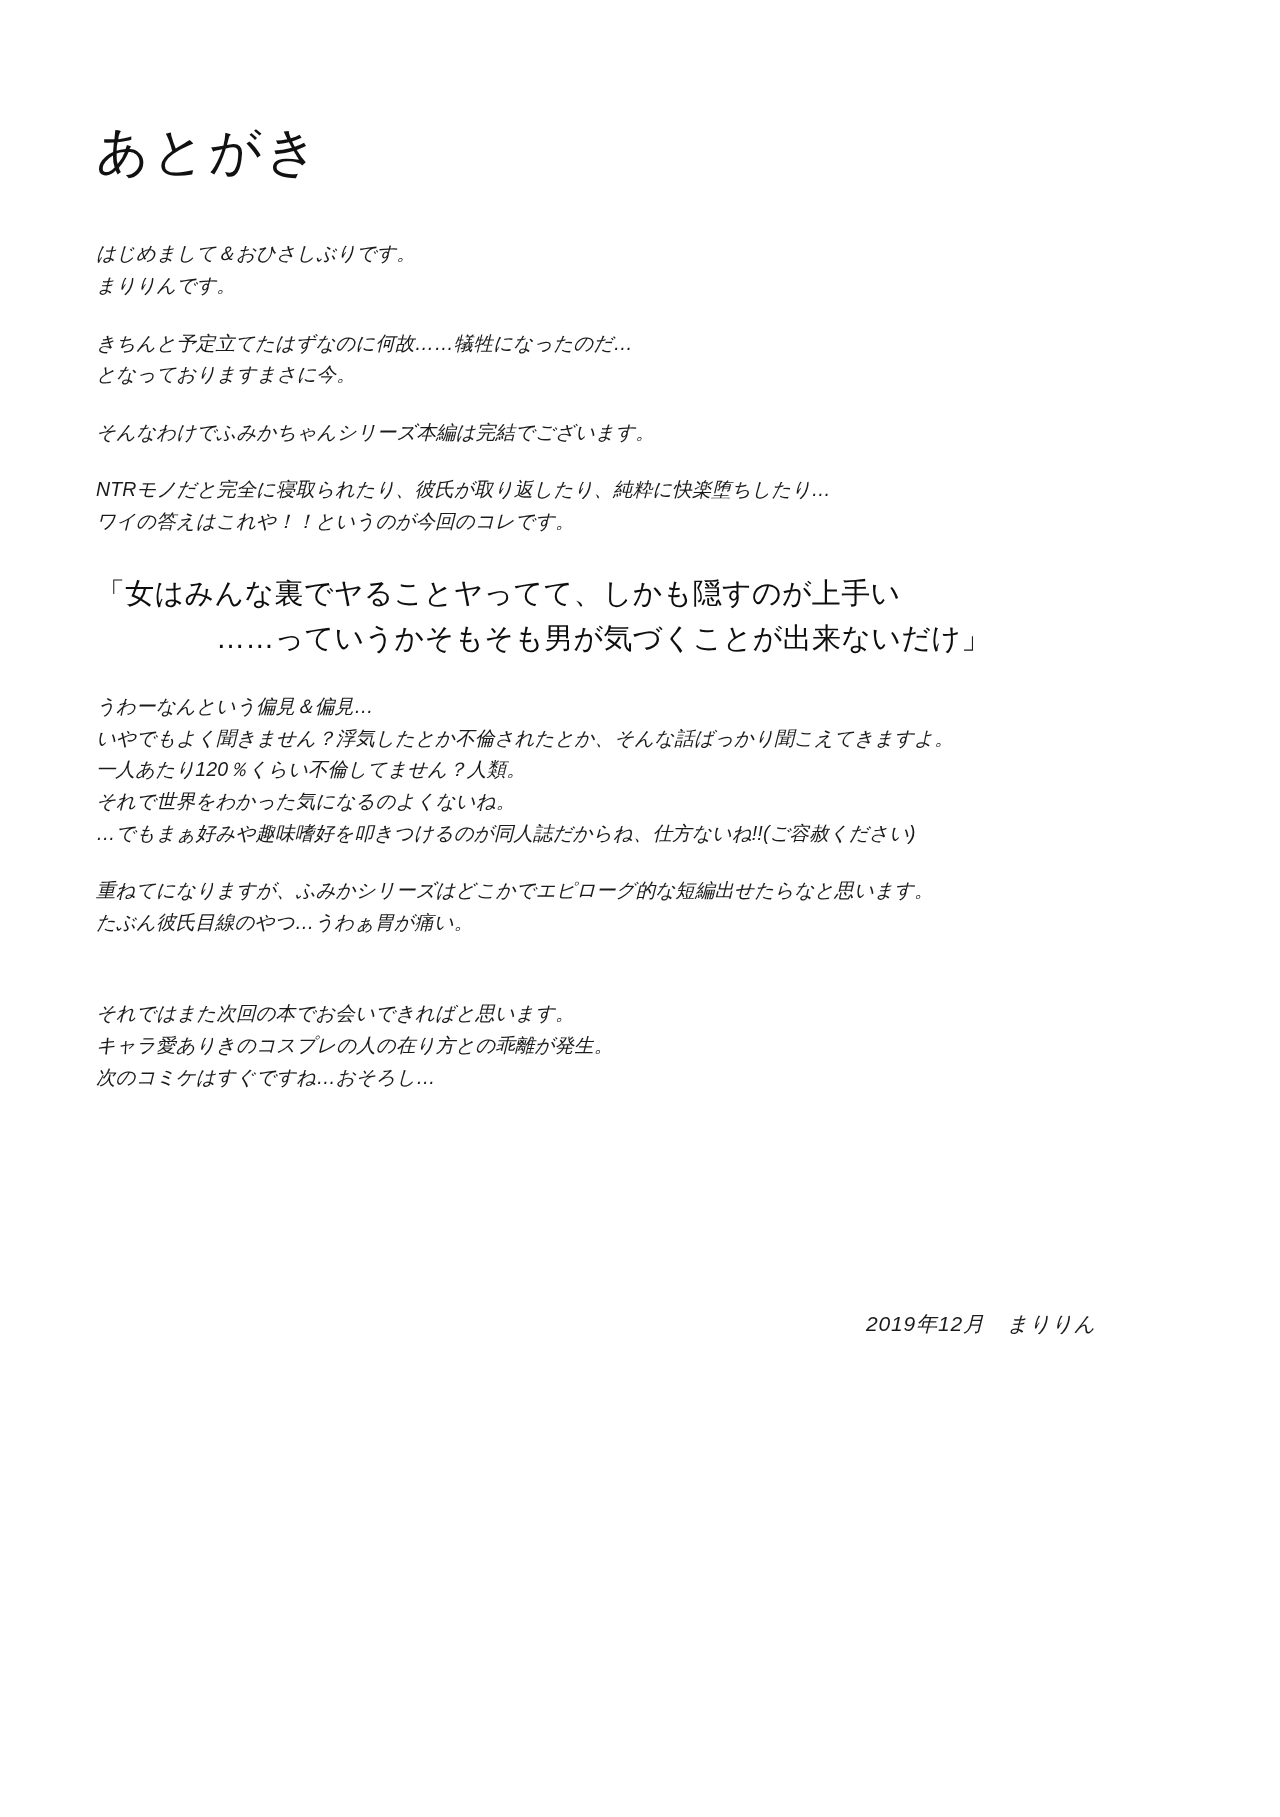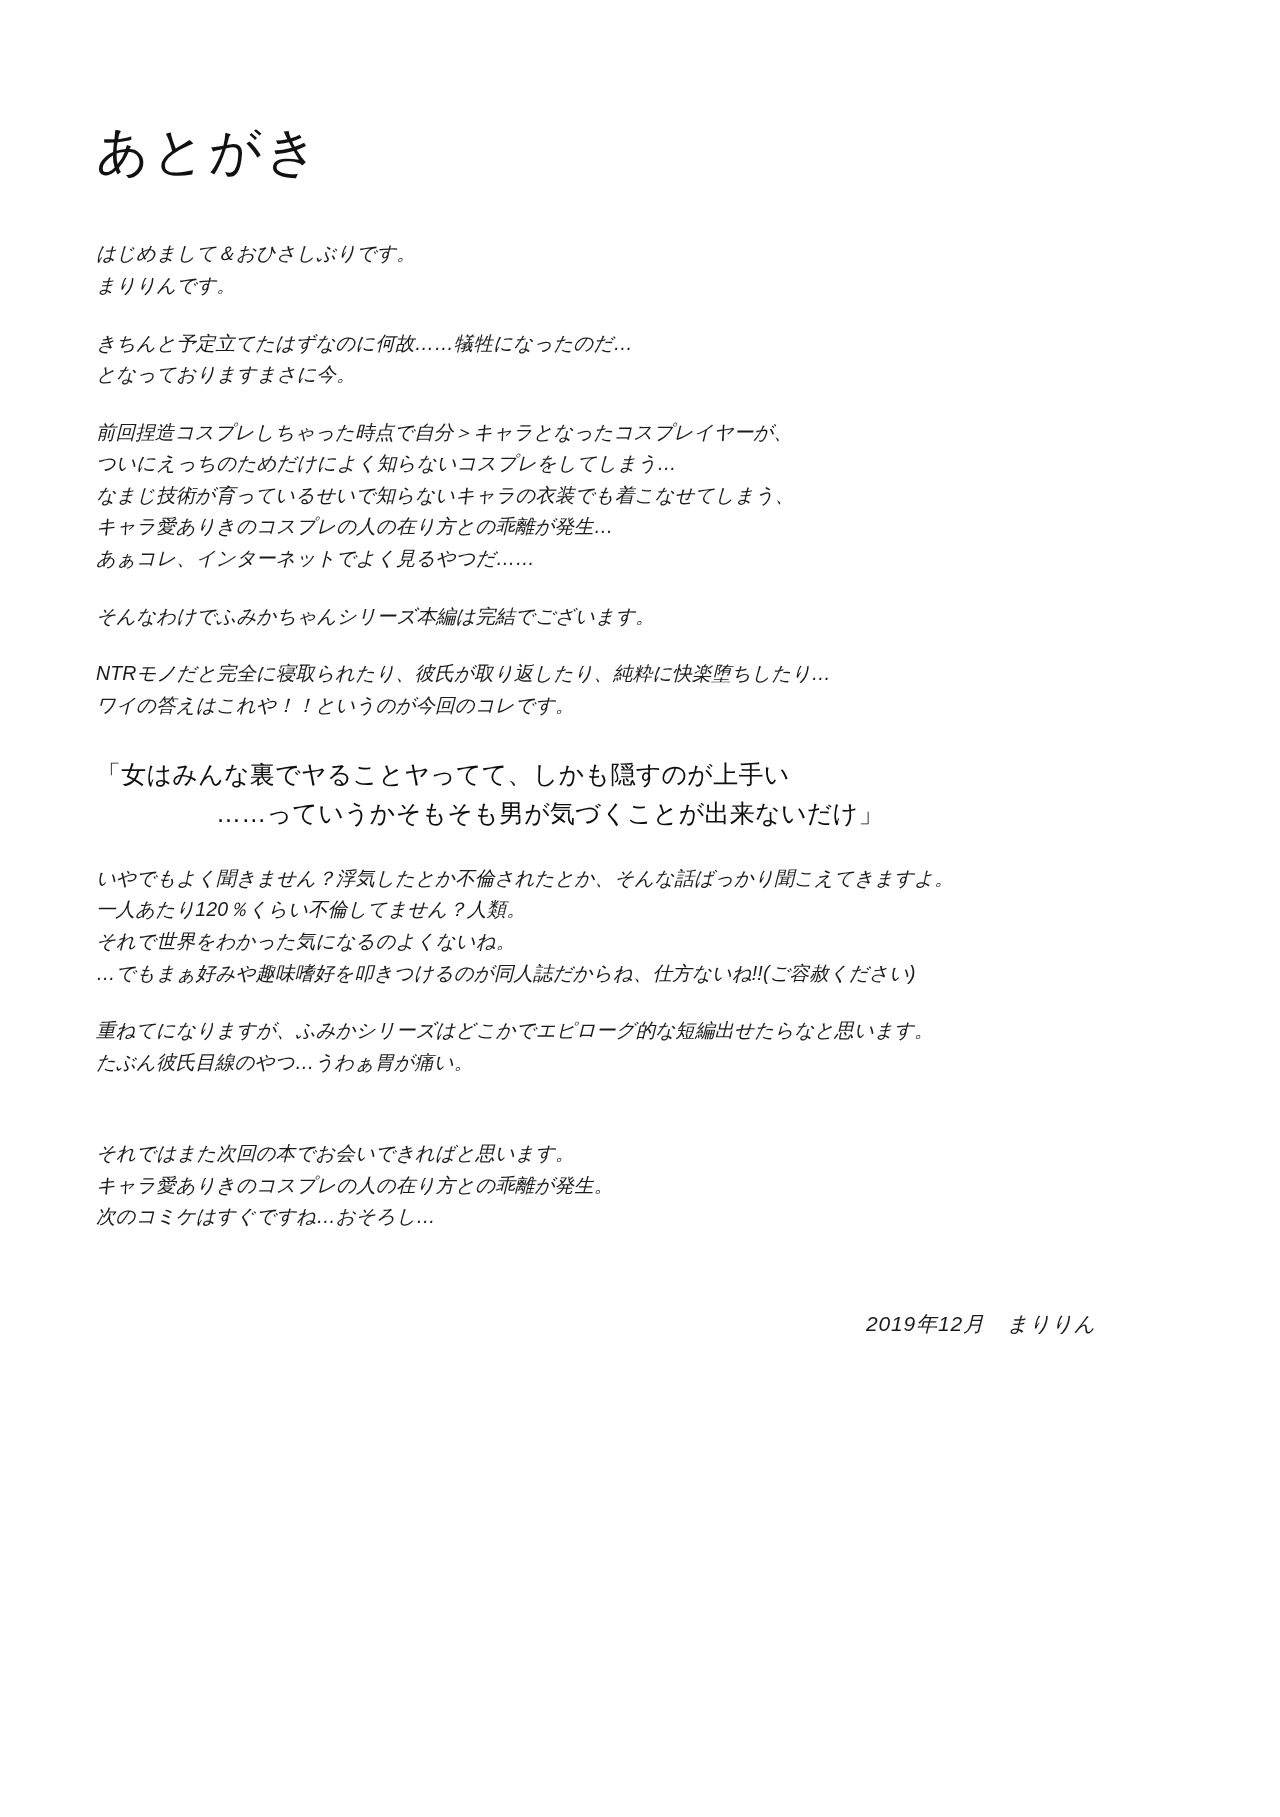--- a/index.html
+++ b/index.html
@@ -44,21 +44,21 @@
     color: #1a1a1a;
     letter-spacing: 0.005em;
   }
   .para .line {
     display: block;
     white-space: pre-wrap;
     font-style: italic;
   }
   .quote {
     margin: 34px 0 30px 0;
-    font-size: 25px;
+    font-size: 29px;
     line-height: 1.55;
     font-weight: 500;
     color: #0e0e0e;
     letter-spacing: 0.01em;
   }
   .quote .line {
     display: block;
     white-space: pre-wrap;
   }
   .quote .line.indent {
@@ -88,43 +88,37 @@
     <p class="para">
       <span class="line">はじめまして＆おひさしぶりです。</span>
       <span class="line">まりりんです。</span>
     </p>
 
     <p class="para">
       <span class="line">きちんと予定立てたはずなのに何故……犠牲になったのだ…</span>
       <span class="line">となっておりますまさに今。</span>
     </p>
 
-    <p class="para">
-      <span class="line">前回捏造コスプレしちゃった時点で自分＞キャラとなったコスプレイヤーが、</span>
-      <span class="line">ついにえっちのためだけによく知らないコスプレをしてしまう…</span>
-      <span class="line">なまじ技術が育っているせいで知らないキャラの衣装でも着こなせてしまう、</span>
-      <span class="line">キャラ愛ありきのコスプレの人の在り方との乖離が発生…</span>
-      <span class="line">あぁコレ、インターネットでよく見るやつだ……</span>
-    </p>
 
     <p class="para">
       <span class="line">そんなわけでふみかちゃんシリーズ本編は完結でございます。</span>
     </p>
 
     <p class="para">
       <span class="line">NTRモノだと完全に寝取られたり、彼氏が取り返したり、純粋に快楽堕ちしたり…</span>
       <span class="line">ワイの答えはこれや！！というのが今回のコレです。</span>
     </p>
 
     <div class="quote">
       <span class="line">「女はみんな裏でヤることヤってて、しかも隠すのが上手い</span>
       <span class="line indent">……っていうかそもそも男が気づくことが出来ないだけ」</span>
     </div>
 
     <p class="para">
+      <span class="line">うわーなんという偏見＆偏見…</span>
       <span class="line">いやでもよく聞きません？浮気したとか不倫されたとか、そんな話ばっかり聞こえてきますよ。</span>
       <span class="line">一人あたり120％くらい不倫してません？人類。</span>
       <span class="line">それで世界をわかった気になるのよくないね。</span>
       <span class="line">…でもまぁ好みや趣味嗜好を叩きつけるのが同人誌だからね、仕方ないね!!(ご容赦ください)</span>
     </p>
 
     <p class="para">
       <span class="line">重ねてになりますが、ふみかシリーズはどこかでエピローグ的な短編出せたらなと思います。</span>
       <span class="line">たぶん彼氏目線のやつ…うわぁ胃が痛い。</span>
     </p>

